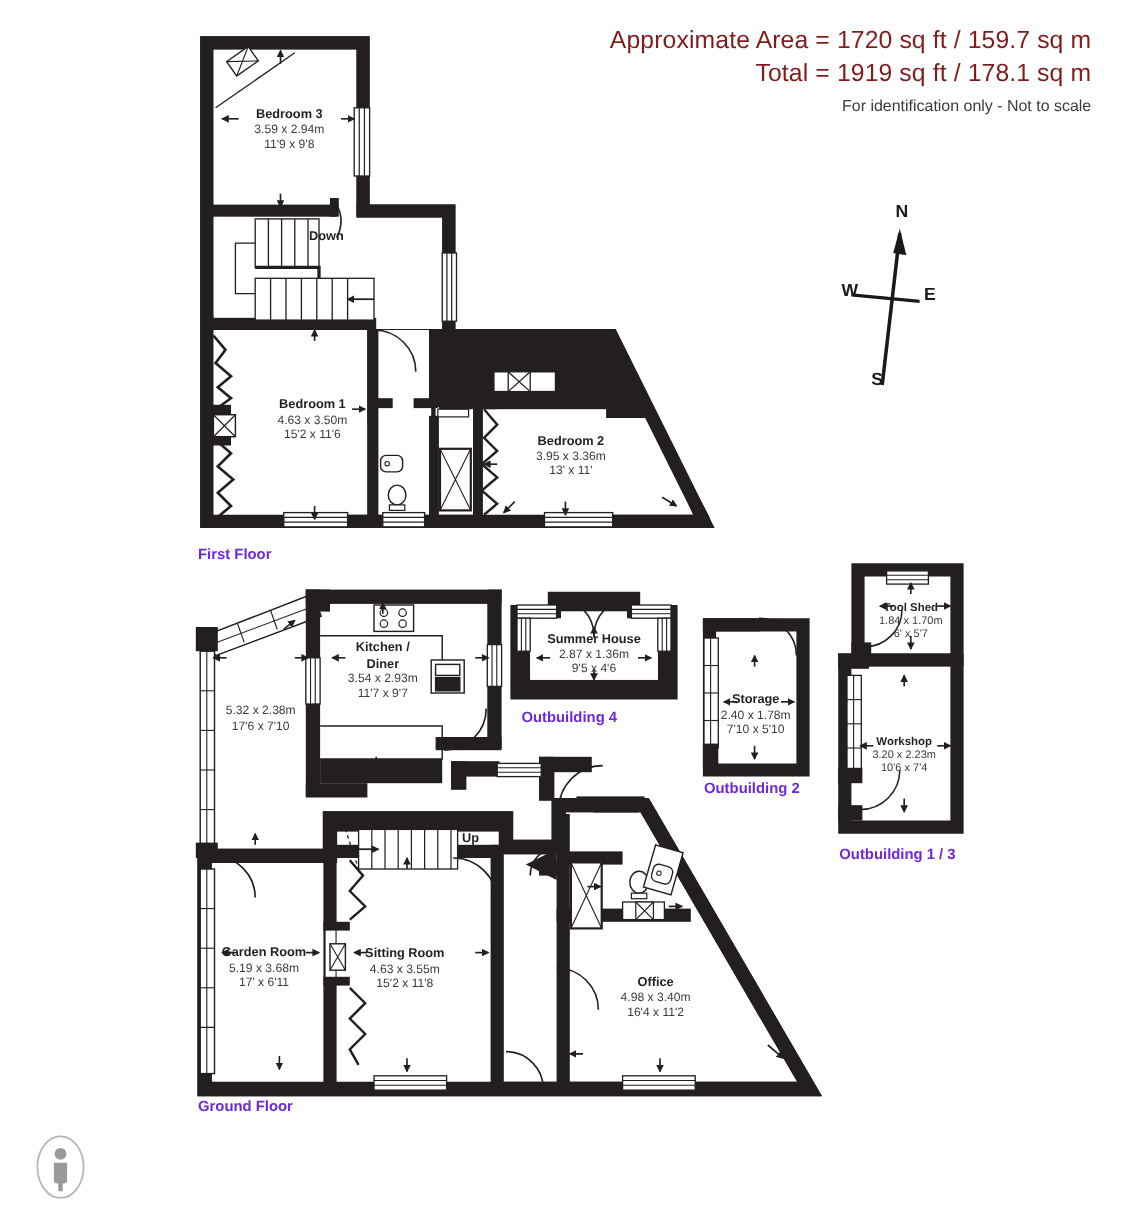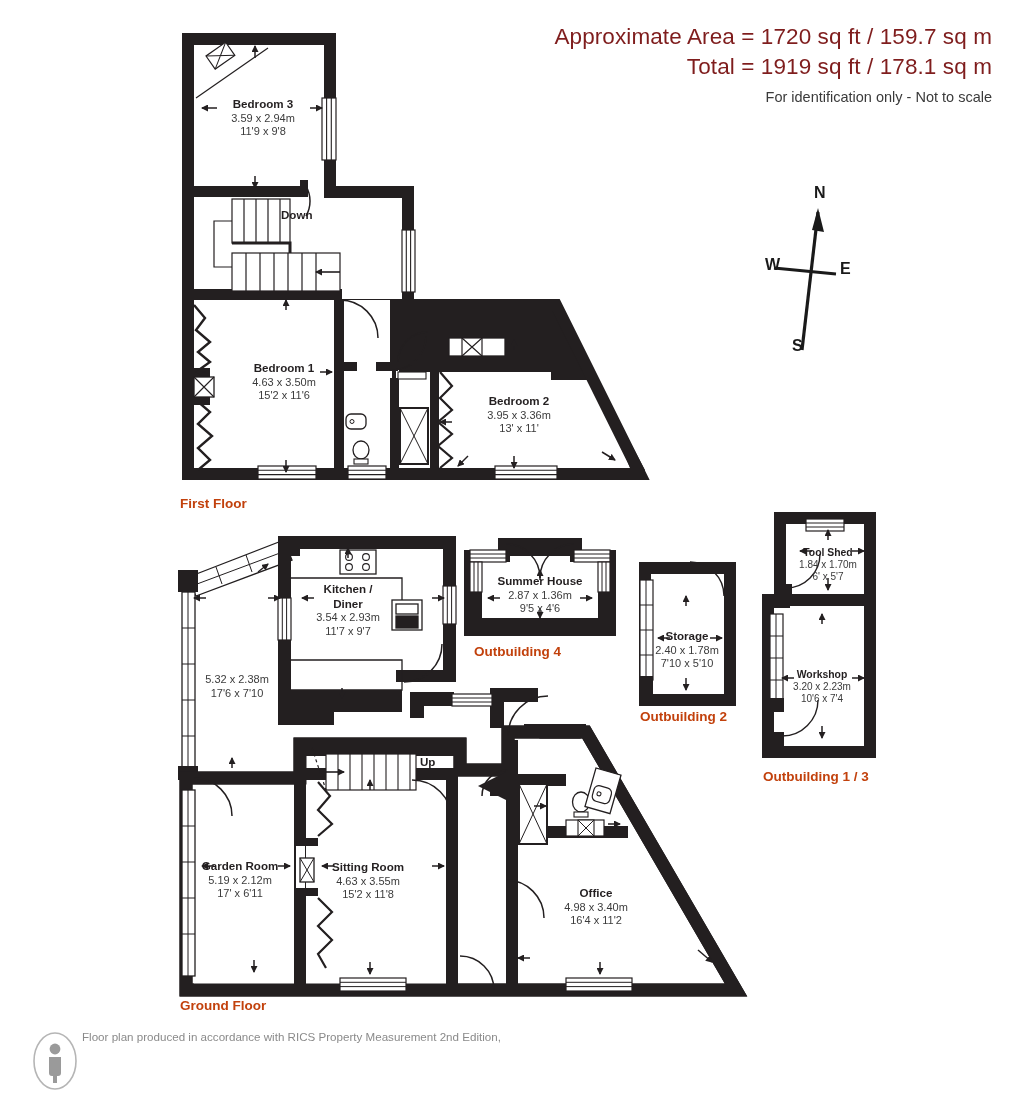--- a/index.html
+++ b/index.html
@@ -33,21 +33,21 @@
     line-height: 24px;
     color: #3a3a3a;
     margin-top: 3px;
   }
 
   
   .floor-caption {
     position: absolute;
     font-size: 13.5px;
     font-weight: bold;
-    color: #c2410c;
+    color: #6d28d9;
     white-space: nowrap;
   }
   #cap-first  { left: 180px; top: 496px; }
   #cap-ground { left: 180px; top: 998px; }
   #cap-ob4    { left: 474px; top: 644px; }
   #cap-ob2    { left: 640px; top: 709px; }
   #cap-ob13   { left: 763px; top: 769px; text-align: right; }
 
   
   .room {
@@ -671,35 +671,35 @@
   <div class="dm">4.63 x 3.50m</div>
   <div class="dm">15'2 x 11'6</div>
 </div>
 
 <div class="room" style="left:519px; top:415px;">
   <div class="nm">Bedroom 2</div>
   <div class="dm">3.95 x 3.36m</div>
   <div class="dm">13' x 11'</div>
 </div>
 
-<div class="room" style="left:237px; top:654px;margin-top:32px;">
+<div class="room" style="left:237px; top:654px;">
   <div class="dm">5.32 x 2.38m</div>
   <div class="dm">17'6 x 7'10</div>
 </div>
 
 <div class="room" style="left:348px; top:610px;">
   <div class="nm">Kitchen /</div>
   <div class="nm">Diner</div>
   <div class="dm">3.54 x 2.93m</div>
   <div class="dm">11'7 x 9'7</div>
 </div>
 
 <div class="room" style="left:240px; top:880px;">
   <div class="nm">Garden Room</div>
-  <div class="dm">5.19 x 2.12m</div>
+  <div class="dm">5.19 x 3.68m</div>
   <div class="dm">17' x 6'11</div>
 </div>
 
 <div class="room" style="left:368px; top:881px;">
   <div class="nm">Sitting Room</div>
   <div class="dm">4.63 x 3.55m</div>
   <div class="dm">15'2 x 11'8</div>
 </div>
 
 <div class="room" style="left:596px; top:907px;">
@@ -732,15 +732,14 @@
   <div class="dm">10'6 x 7'4</div>
 </div>
 
 <div class="footer">
   <svg class="fico" viewBox="0 0 50 62">
     <ellipse cx="25" cy="31" rx="21" ry="28" fill="none" stroke="#b5b5b5" stroke-width="1.6"></ellipse>
     <circle cx="25" cy="19" r="5.4" fill="#9a9a9a"></circle>
     <path d="M19,27 h12 v16 q0,3 -3,3 h-1 v7 h-4 v-7 h-1 q-3,0 -3,-3 z" fill="#9a9a9a"></path>
   </svg>
   <div class="ftext">
-    <div>Floor plan produced in accordance with RICS Property Measurement 2nd Edition,</div>
   </div>
 </div>
 
 </body></html>

